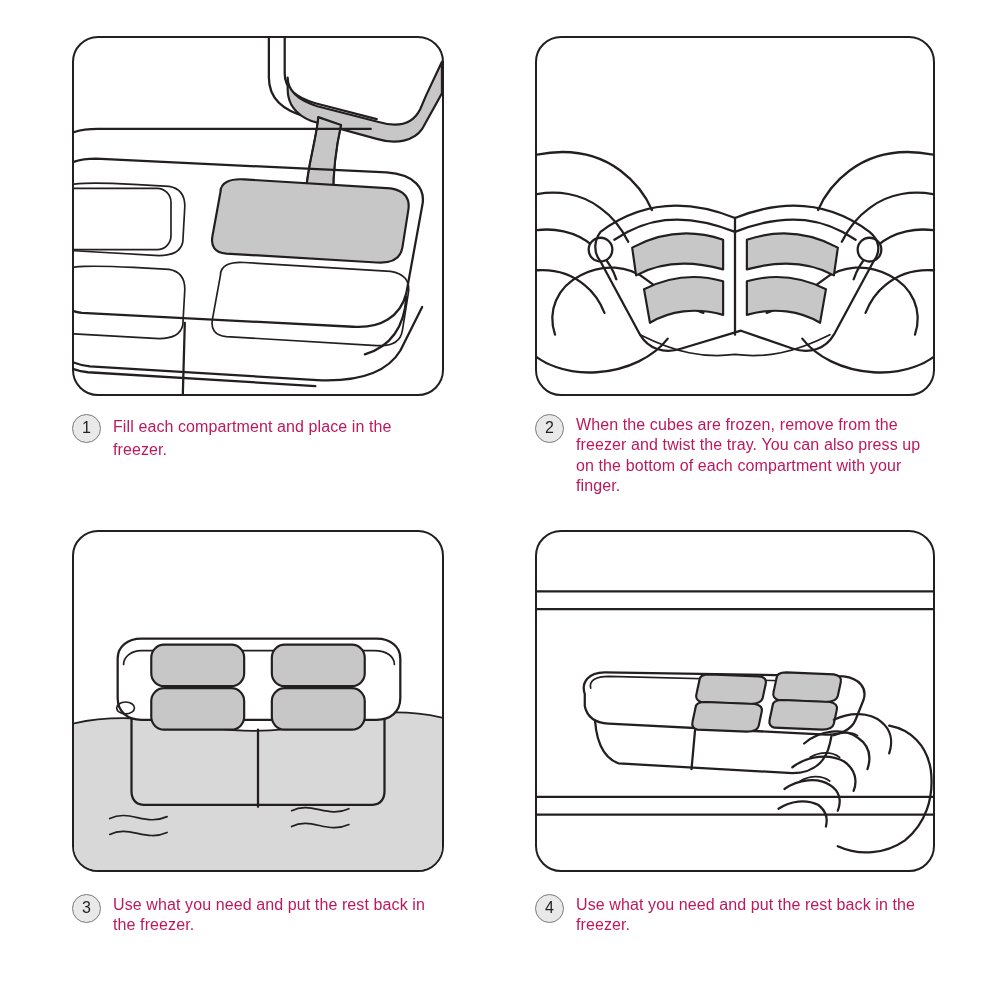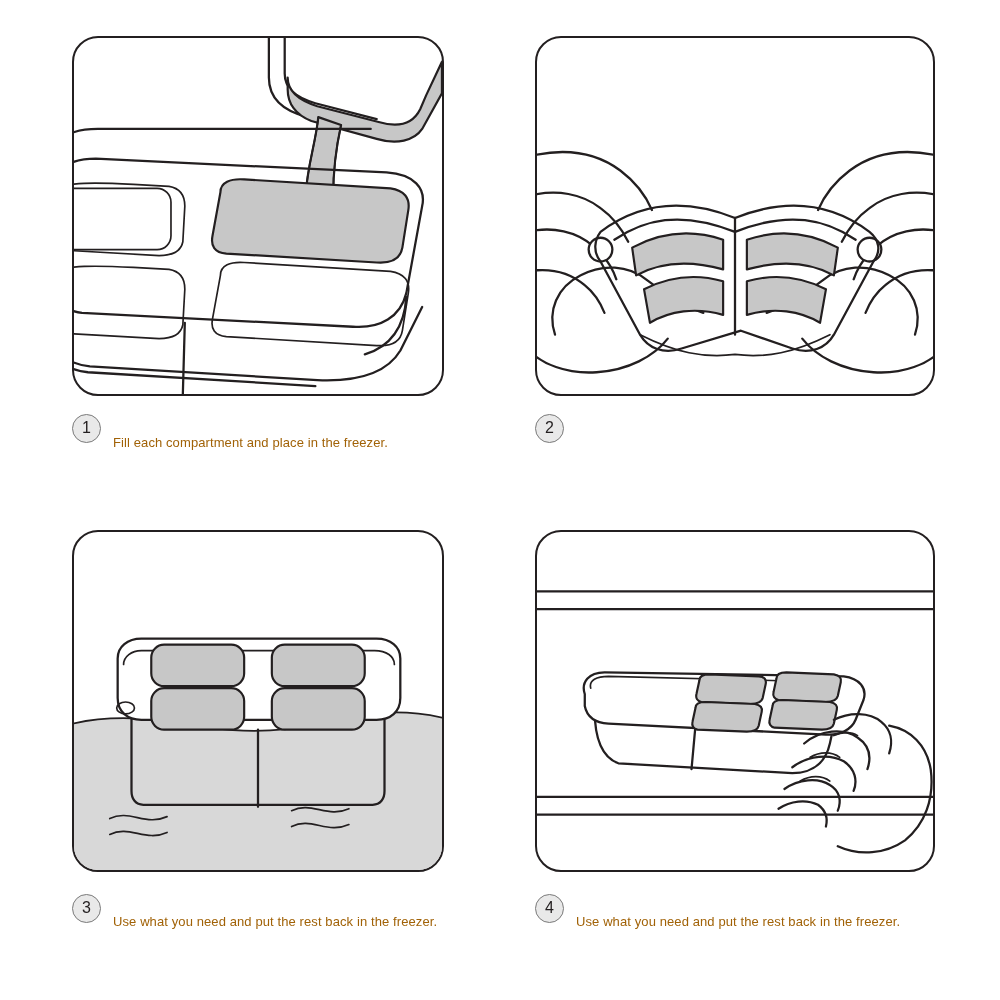--- a/index.html
+++ b/index.html
@@ -48,26 +48,25 @@
     height: 27px;
     border-radius: 50%;
     border: 1.6px solid #7a7a7a;
     background: #e9e9e9;
     color: #231f20;
     font-size: 16px;
     line-height: 25px;
     text-align: center;
   }
   .caption-text {
-    font-size: 13px;
+    font-size: 16px;
     line-height: 1.45;
-    color: #a16207;
+    color: #be185d;
     letter-spacing: 0.1px;
     padding-top: 1px;
-    margin-top: 19px;
   }
   .caption-text.wide {
     line-height: 1.28;
   }
 
   
   #step-1 { left: 72px;  top: 36px;  width: 372px; }
   #step-2 { left: 535px; top: 36px;  width: 400px; }
   #step-3 { left: 72px;  top: 530px; width: 372px; }
   #step-4 { left: 535px; top: 530px; width: 400px; }
@@ -162,20 +161,21 @@
 
         <path class="fill-gray" d="M108 254 C132 242 160 238 188 246 L188 280 C160 272 134 276 114 288 Z"></path>
 
         <path class="fill-gray" d="M212 246 C240 238 268 242 292 254 L286 288 C266 276 240 272 212 280 Z"></path>
 
         <path class="ln-t" d="M104 300 C140 318 168 324 200 320 C232 324 260 318 296 300"></path>
       </svg>
     </div>
     <div class="caption">
       <div class="badge">2</div>
+      <div class="caption-text wide">When the cubes are frozen, remove from the freezer and twist the tray. You can also press up on the bottom of each compartment with your finger.</div>
     </div>
   </div>
 
   <div class="step" id="step-3">
     <div class="panel">
       <svg viewBox="0 0 372 342" xmlns="http://www.w3.org/2000/svg" aria-hidden="true">
 
         <path class="fill-gray-soft" d="M-10 196 C40 182 90 190 140 198 C190 206 240 198 290 186 C320 180 350 182 382 190 L382 352 L-10 352 Z"></path>
         <path class="ln-t" d="M-10 196 C40 182 90 190 140 198 C190 206 240 198 290 186 C320 180 350 182 382 190"></path>
         <path class="ln-t" d="M36 290 C56 280 72 298 94 288"></path>

